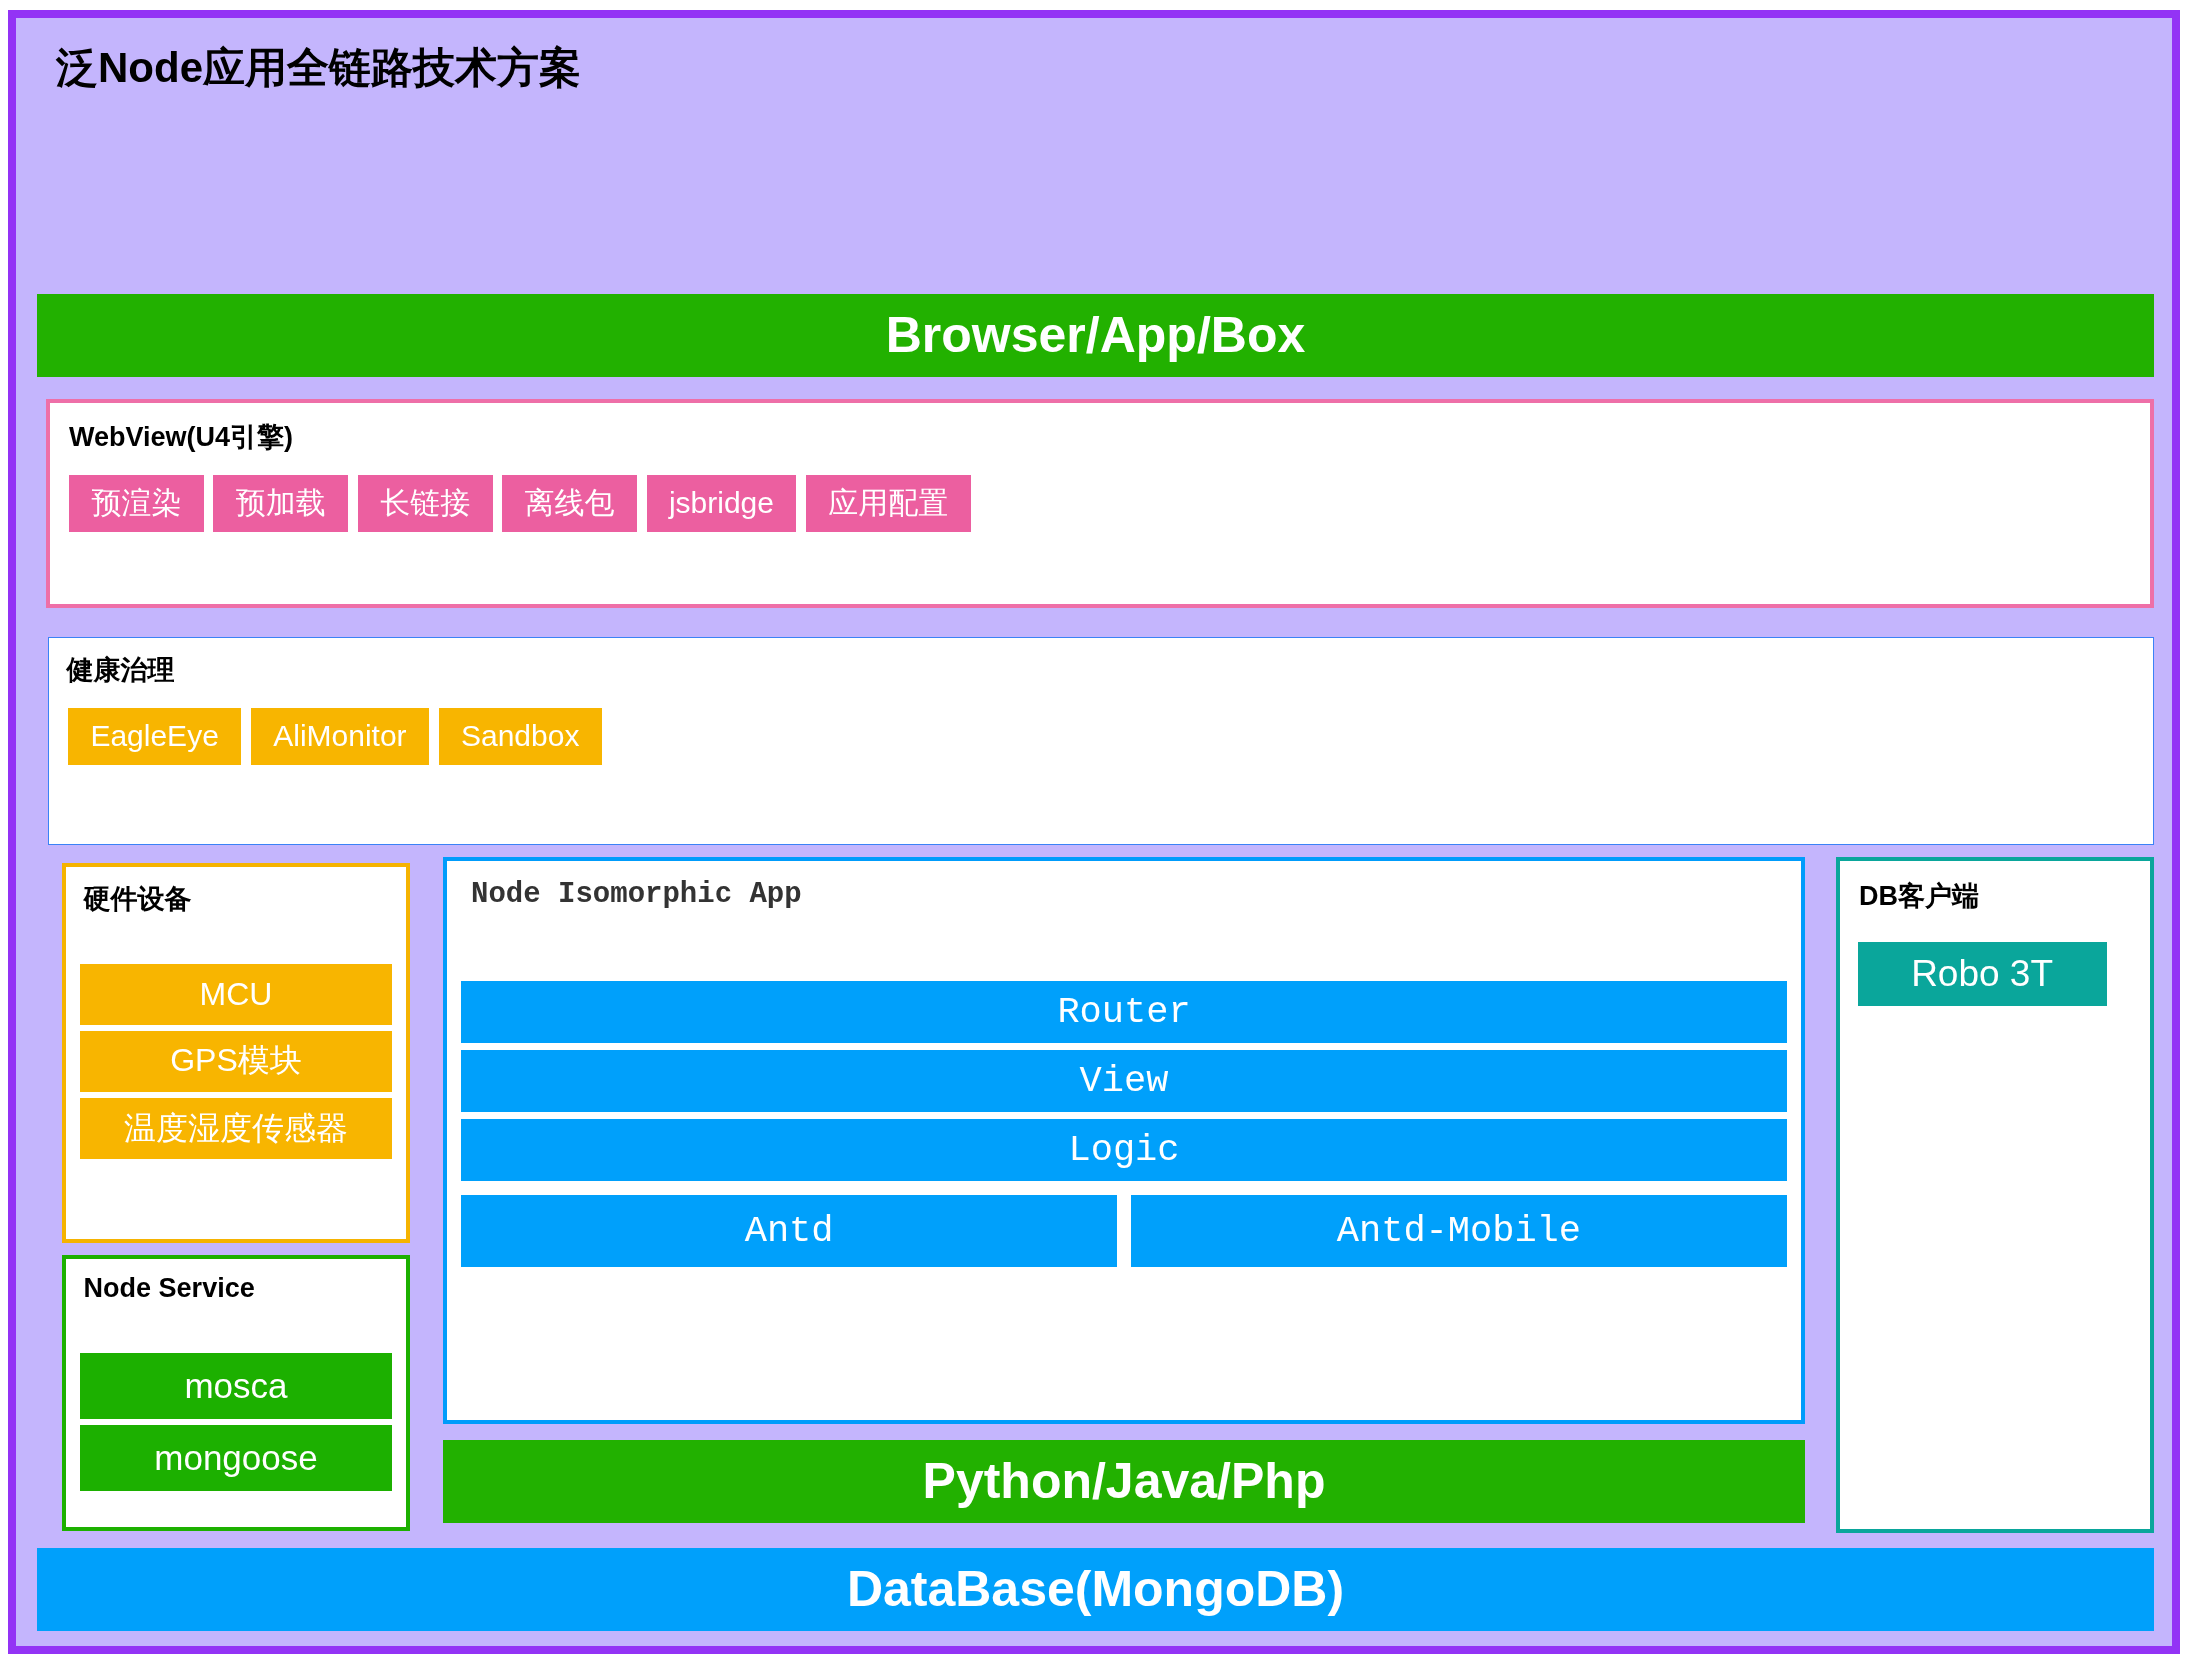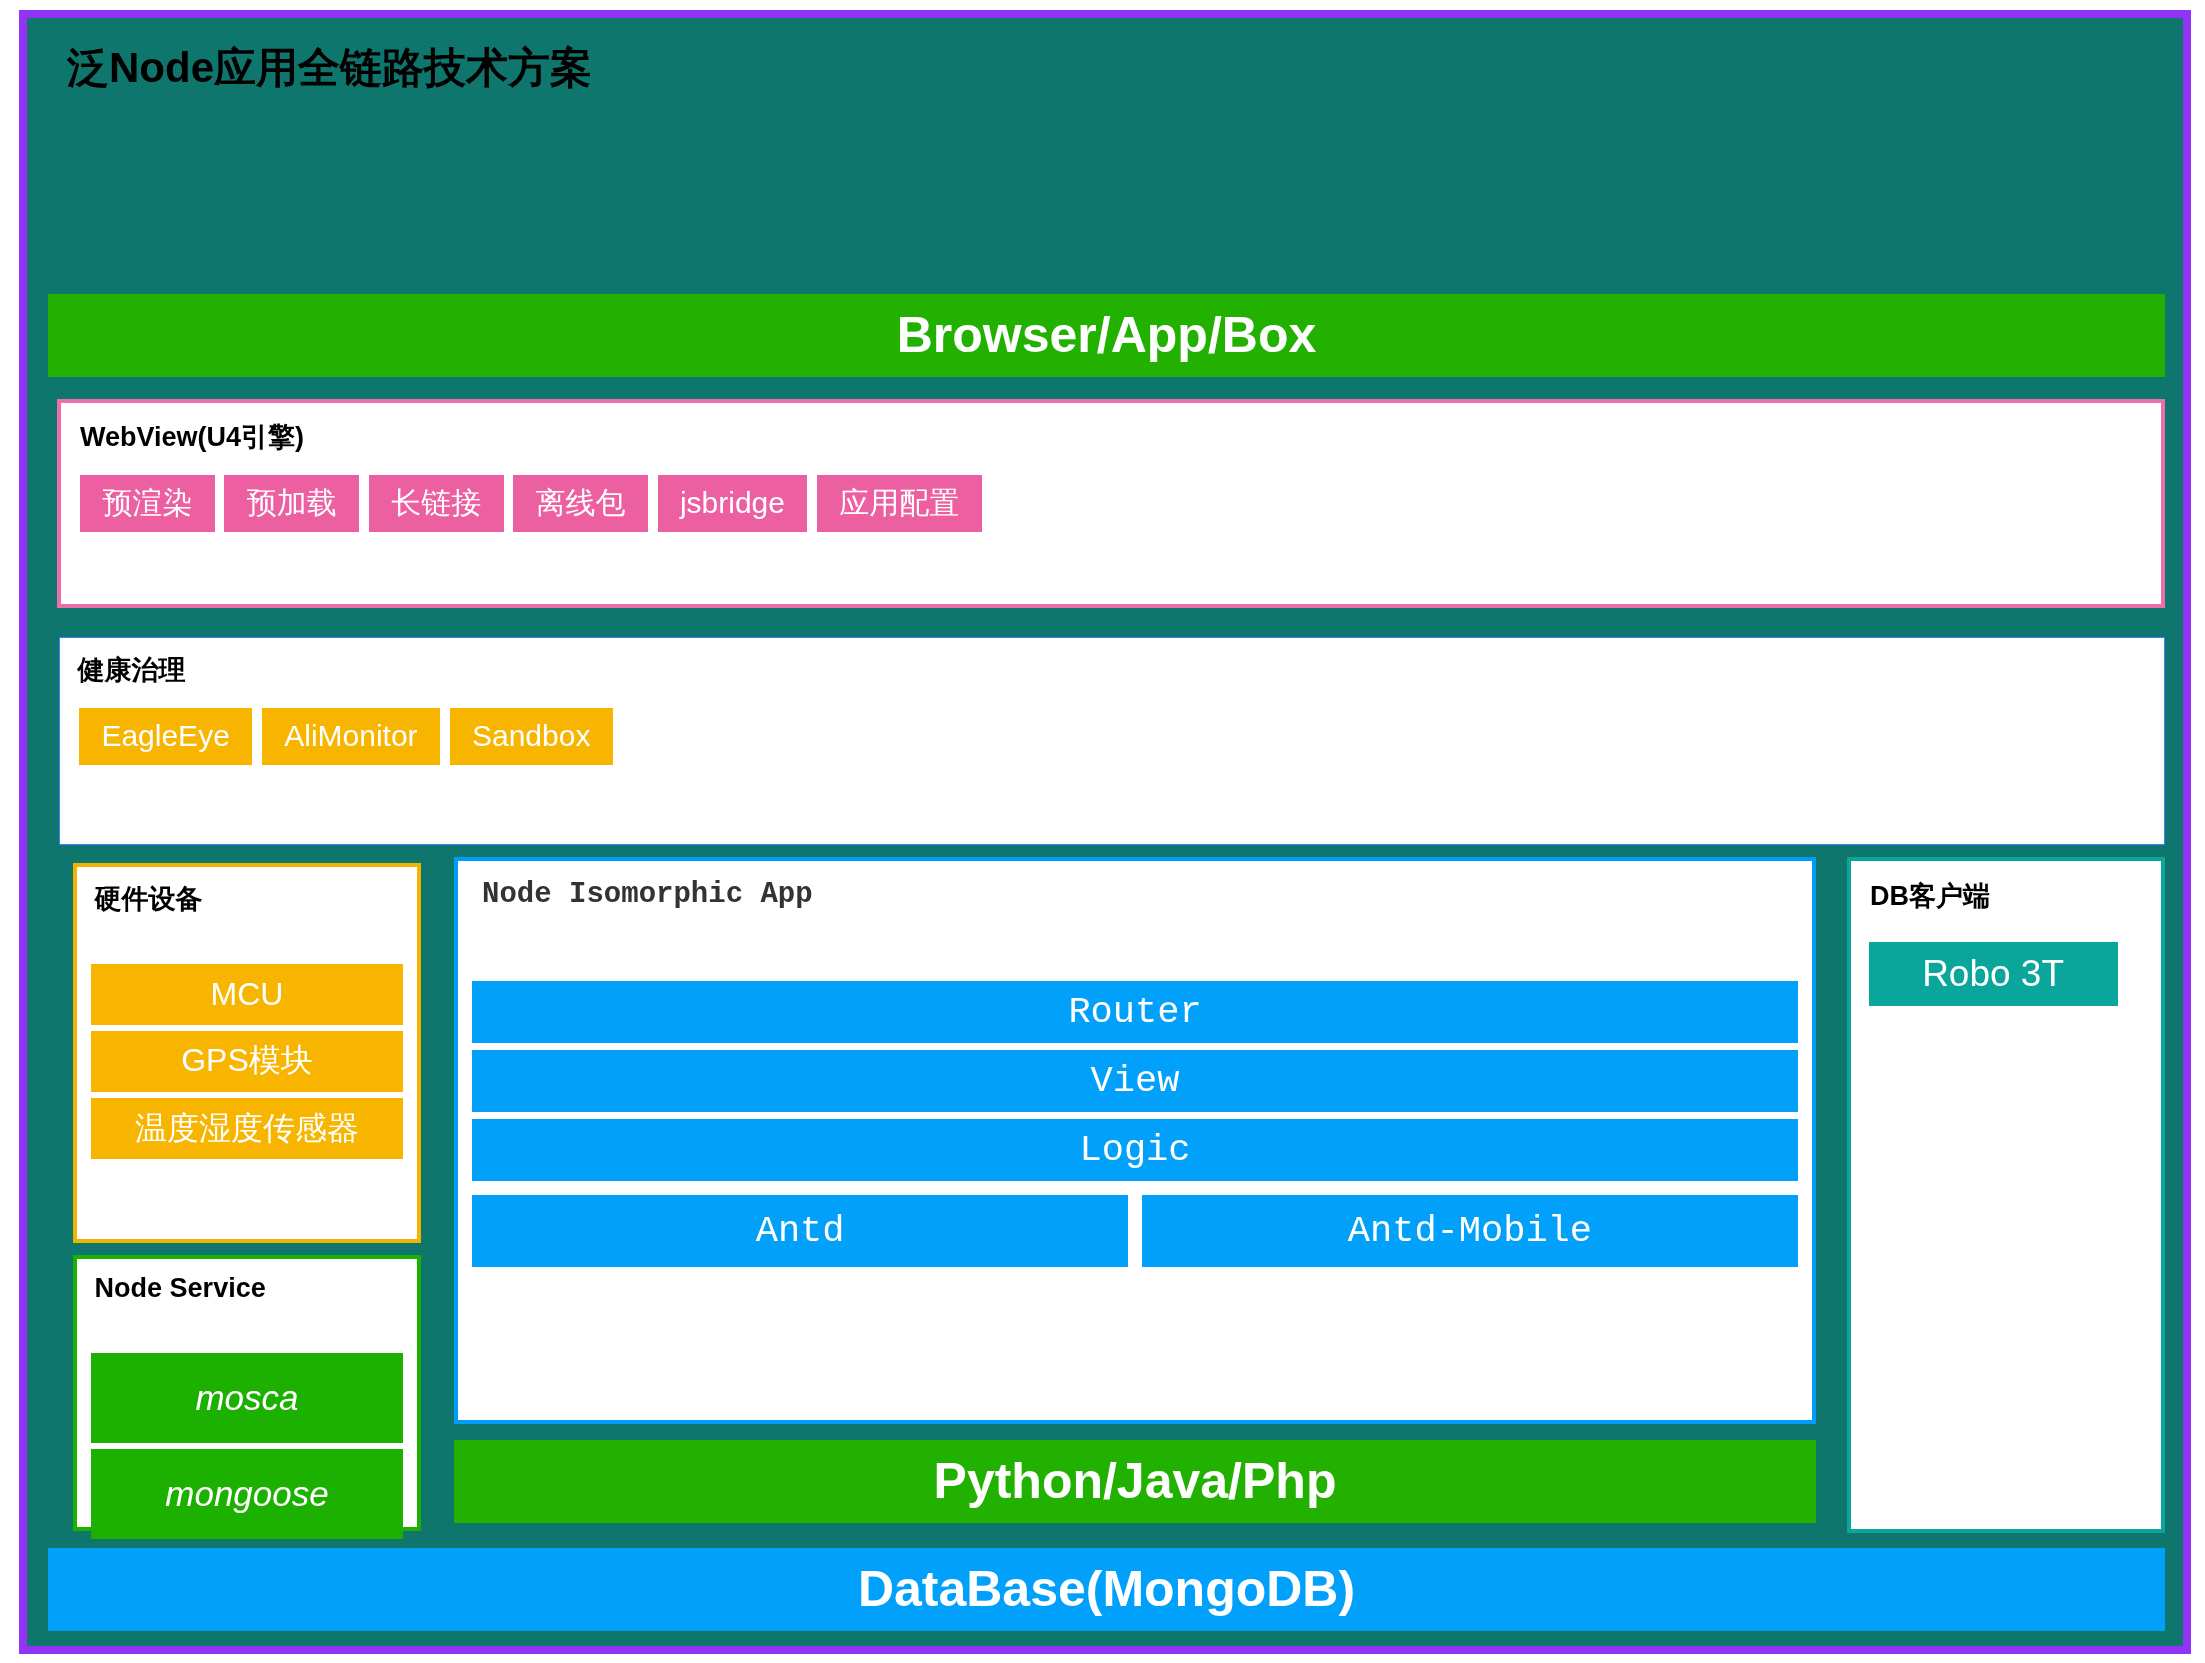--- a/index.html
+++ b/index.html
@@ -10,27 +10,27 @@
   body {
     width: 2205px;
     height: 1664px;
     font-family: "Liberation Sans", "DejaVu Sans", sans-serif;
     -webkit-font-smoothing: antialiased;
   }
 
   
   #diagram-root {
     position: absolute;
-    left: 19px;
+    left: 8px;
     top: 9.6px;
     width: 2172px;
     height: 1644px;
     box-sizing: border-box;
     border: 8.8px solid #9333f5;
-    background: #0f766e;
+    background: #c4b5fd;
   }
 
   .inner {
     position: absolute;
     left: 0; top: 0; right: 0; bottom: 0;
   }
 
   
   #page-title {
     position: absolute;
@@ -158,22 +158,21 @@
     top: 1237px;
     width: 348px;
     height: 276px;
     border: 4px solid #1cb000;
   }
   #nodeservice-group .group-title { left: 17.6px; top: 14.4px; }
   #nodeservice-stack { top: 94px; }
   #nodeservice-stack .stack-item {
     background: #1cb000;
     font-size: 35px;
-    height: 90px;
-    font-style: italic;
+    height: 66px;
   }
 
   
   #iso-group {
     left: 427px;
     top: 839px;
     width: 1362px;
     height: 567px;
     border: 4px solid #009cfb;
     font-family: Liberation Mono, monospace;

